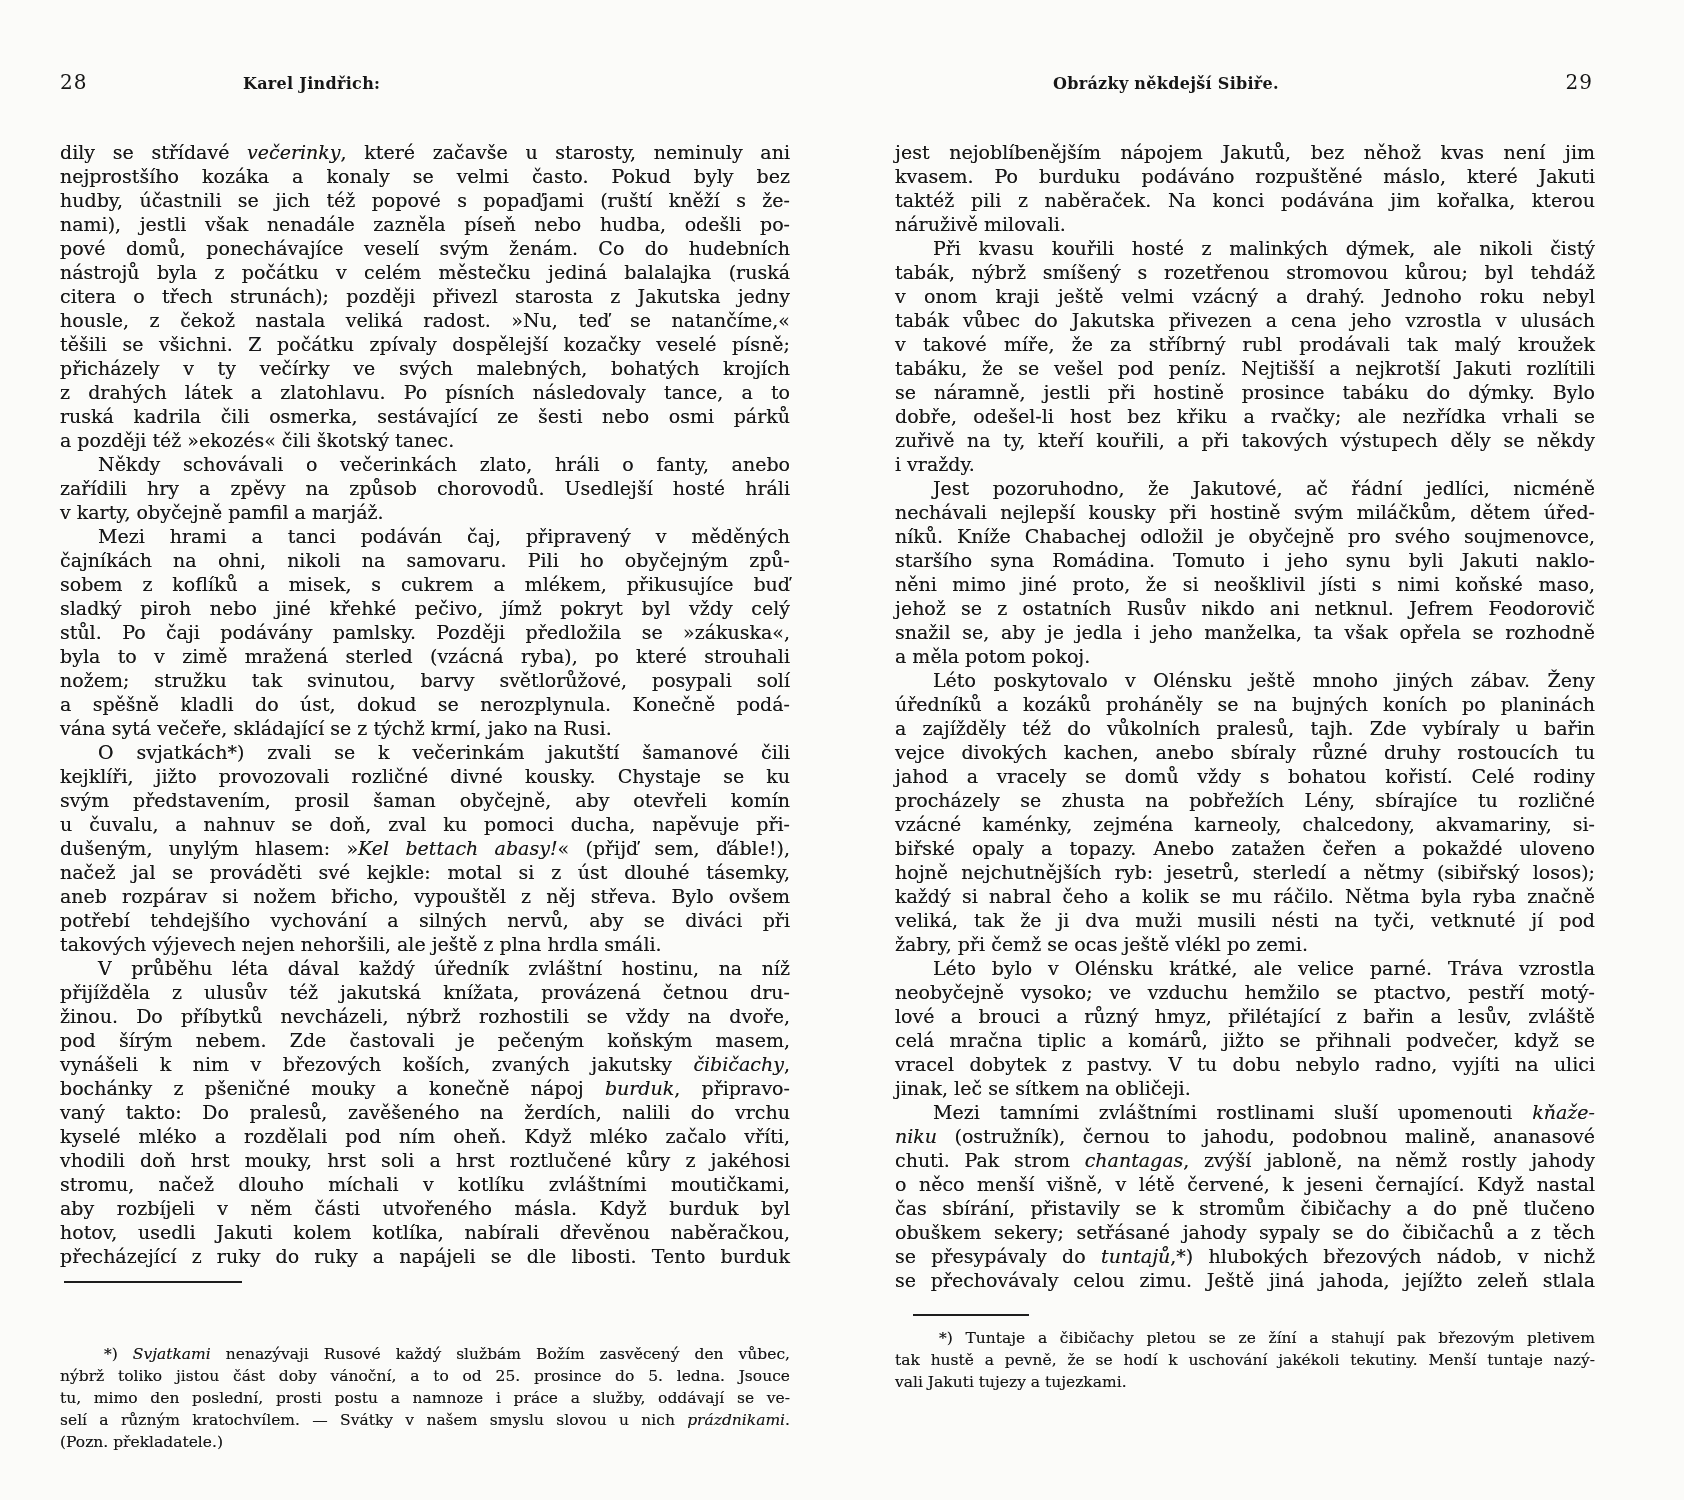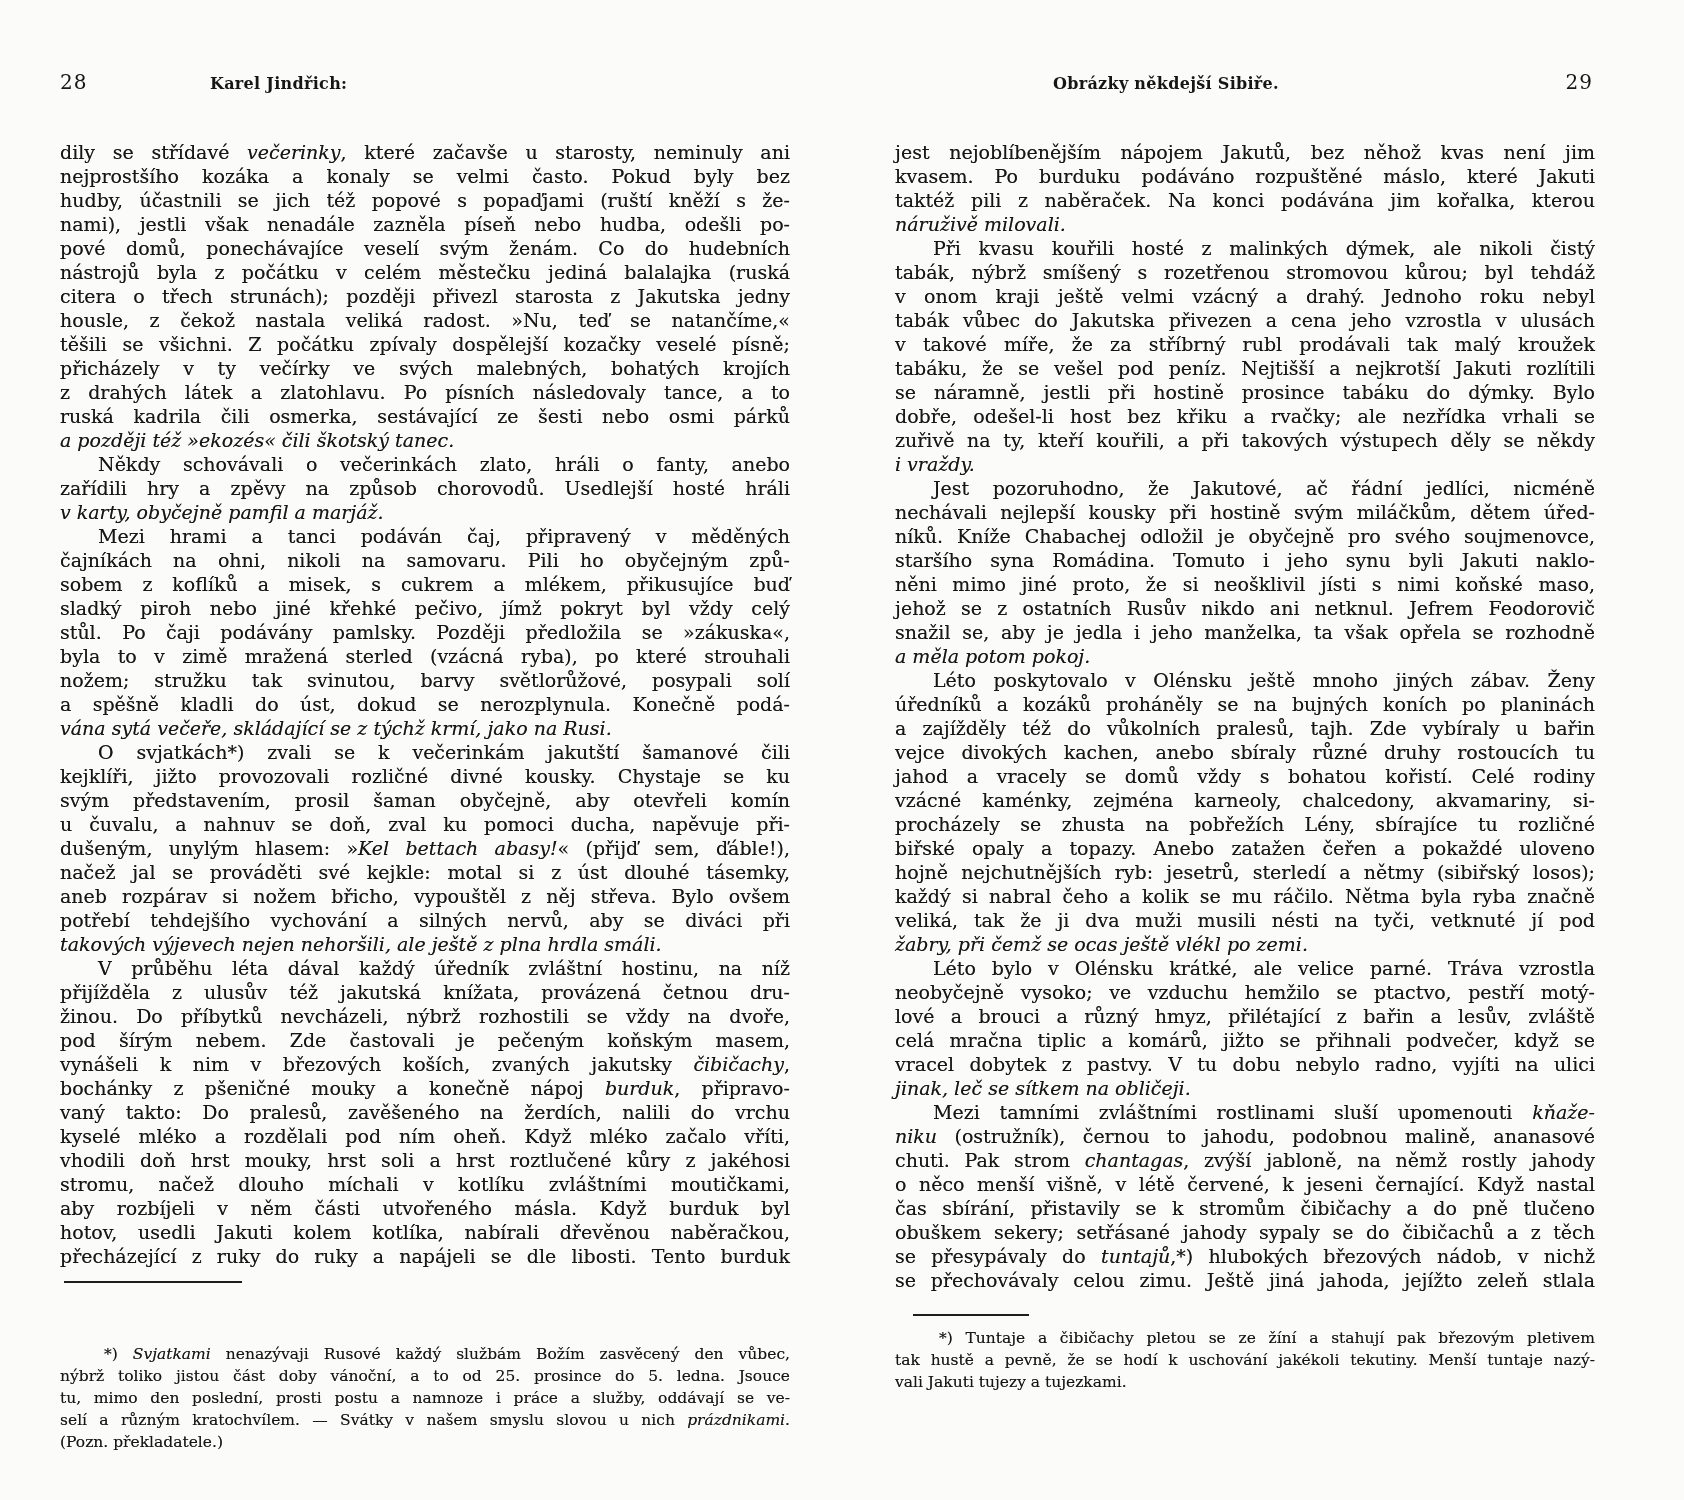--- a/index.html
+++ b/index.html
@@ -19,34 +19,34 @@
     position: absolute; top: 70px;
     font-size: 20px; letter-spacing: 1px;
   }
   .pagenum.pn-left  { left: 0; }
   .pagenum.pn-right { right: 2px; }
 
   .runtitle {
     position: absolute; top: 74px;
     font-size: 16px; font-weight: bold; letter-spacing: 0.3px;
   }
-  .runtitle.rt-left  { left: 150px; }
+  .runtitle.rt-left  { left: 183px; }
   .runtitle.rt-right { left: 158px; }
 
   .body-text { position: absolute; left: 0; top: 140px; width: 100%; }
 
   .line {
     height: 24px; line-height: 24px;
     font-size: 19px;
     text-align: justify;
     text-align-last: justify;
     white-space: nowrap;
     text-shadow: 0 0 0.5px rgba(10,10,10,0.55);
   }
-  .line.last { text-align-last: left; font-style: italic; }
+  .line.last { text-align-last: left; }
   .line.indent { text-indent: 38px; }
   .line i { font-style: italic; }
 
   .fnrule {
     position: absolute; left: 4px;
     border-top: 2px solid #1d1d1d;
   }
   .fnrule.fn-left  { top: 1281px; width: 178px; }
   .fnrule.fn-right { top: 1314px; width: 116px; left: 18px; }
 
@@ -156,22 +156,22 @@
         <div class="line"><span>staršího syna Romádina. Tomuto i jeho synu byli Jakuti naklo-</span></div>
         <div class="line"><span>něni mimo jiné proto, že si neošklivil jísti s nimi koňské maso,</span></div>
         <div class="line"><span>jehož se z ostatních Rusův nikdo ani netknul. Jefrem Feodorovič</span></div>
         <div class="line"><span>snažil se, aby je jedla i jeho manželka, ta však opřela se rozhodně</span></div>
         <div class="line last"><span>a měla potom pokoj.</span></div>
         <div class="line indent"><span>Léto poskytovalo v Olénsku ještě mnoho jiných zábav. Ženy</span></div>
         <div class="line"><span>úředníků a kozáků proháněly se na bujných koních po planinách</span></div>
         <div class="line"><span>a zajížděly též do vůkolních pralesů, tajh. Zde vybíraly u bařin</span></div>
         <div class="line"><span>vejce divokých kachen, anebo sbíraly různé druhy rostoucích tu</span></div>
         <div class="line"><span>jahod a vracely se domů vždy s bohatou kořistí. Celé rodiny</span></div>
+        <div class="line"><span>procházely se zhusta na pobřežích Lény, sbírajíce tu rozličné</span></div>
         <div class="line"><span>vzácné kaménky, zejména karneoly, chalcedony, akvamariny, si-</span></div>
-        <div class="line"><span>procházely se zhusta na pobřežích Lény, sbírajíce tu rozličné</span></div>
         <div class="line"><span>biřské opaly a topazy. Anebo zatažen čeřen a pokaždé uloveno</span></div>
         <div class="line"><span>hojně nejchutnějších ryb: jesetrů, sterledí a nětmy (sibiřský losos);</span></div>
         <div class="line"><span>každý si nabral čeho a kolik se mu ráčilo. Nětma byla ryba značně</span></div>
         <div class="line"><span>veliká, tak že ji dva muži musili nésti na tyči, vetknuté jí pod</span></div>
         <div class="line last"><span>žabry, při čemž se ocas ještě vlékl po zemi.</span></div>
         <div class="line indent"><span>Léto bylo v Olénsku krátké, ale velice parné. Tráva vzrostla</span></div>
         <div class="line"><span>neobyčejně vysoko; ve vzduchu hemžilo se ptactvo, pestří motý-</span></div>
         <div class="line"><span>lové a brouci a různý hmyz, přilétající z bařin a lesův, zvláště</span></div>
         <div class="line"><span>celá mračna tiplic a komárů, jižto se přihnali podvečer, když se</span></div>
         <div class="line"><span>vracel dobytek z pastvy. V tu dobu nebylo radno, vyjíti na ulici</span></div>

